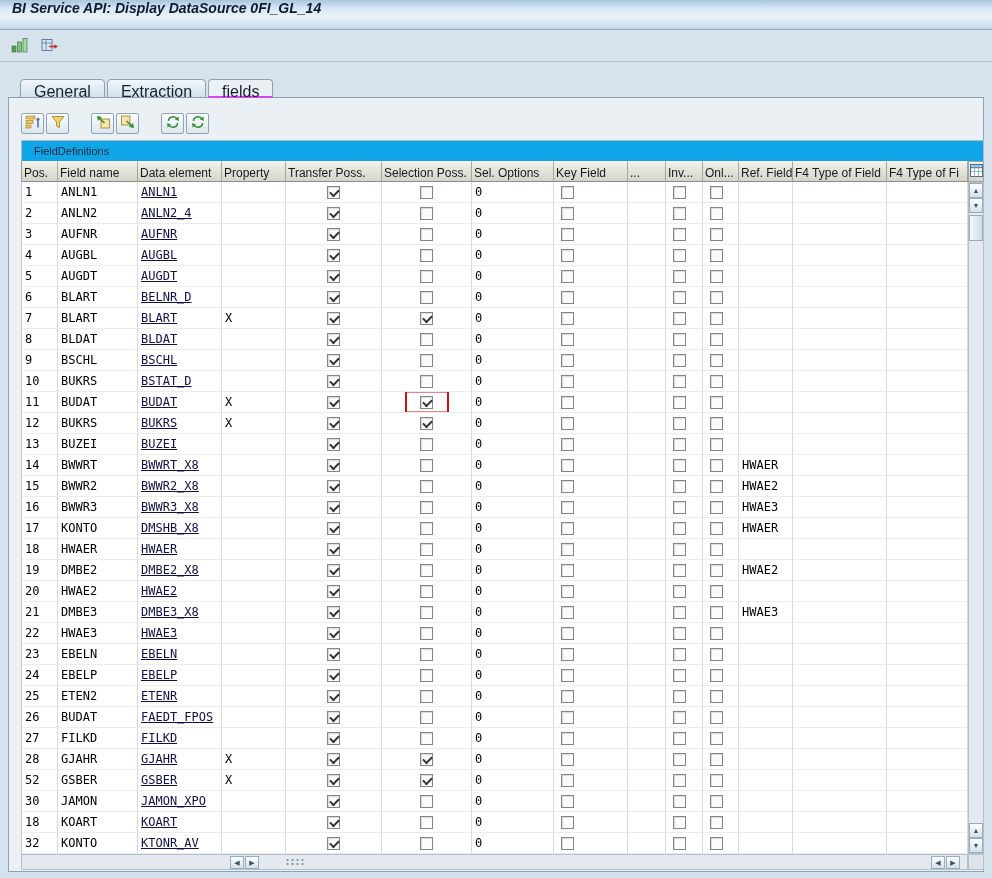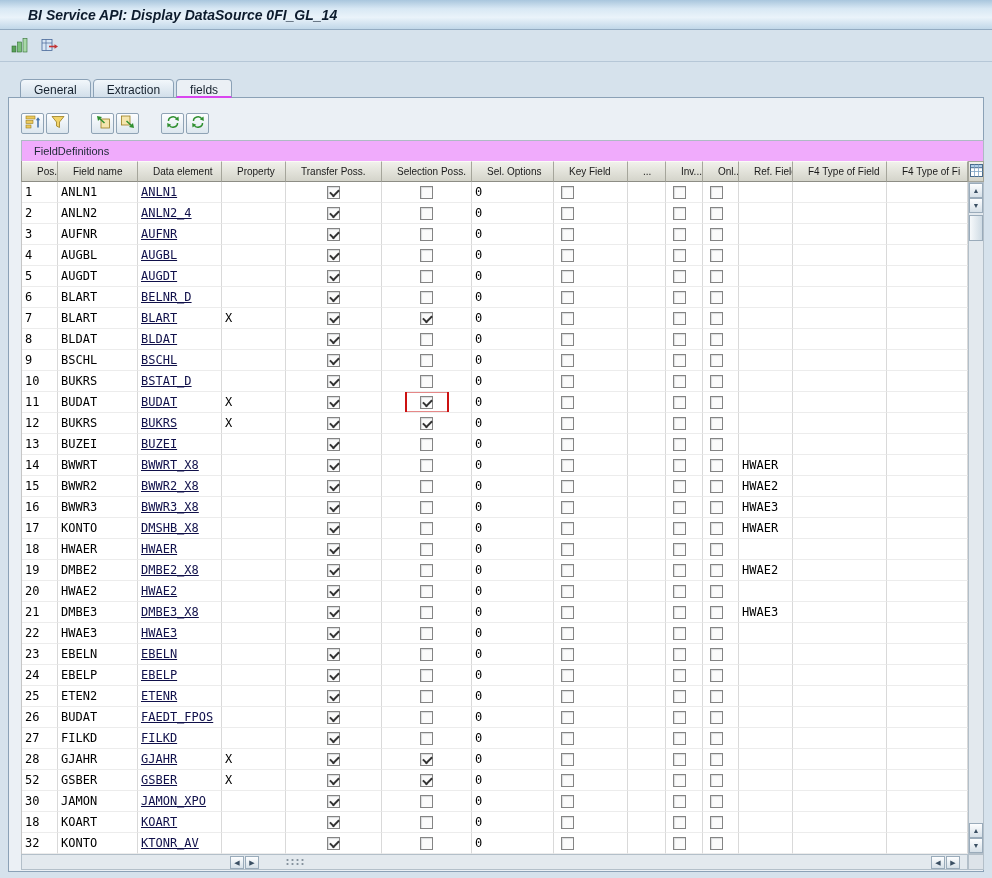--- a/index.html
+++ b/index.html
@@ -2,48 +2,48 @@
 <html><head>
 <meta charset="utf-8">
 <style>
   *{margin:0;padding:0;box-sizing:border-box;}
   html,body{width:992px;height:878px;}
   body{font-family:"Liberation Sans",sans-serif;background:#d6e2ec;overflow:hidden;}
   .window{position:relative;width:992px;height:878px;background:#d6e2ec;overflow:hidden;}
 
   .titlebar{position:absolute;top:0;left:0;width:992px;height:30px;
     background:linear-gradient(180deg,#a9c6dd 0%,#d8e8f4 30%,#eaf3fa 60%,#c1d7e9 100%);
-    border-bottom:1px solid #93abc2;display:flex;align-items:center;padding-left:28px;}
+    border-bottom:1px solid #93abc2;display:flex;align-items:flex-start;padding-left:12px;}
   .titlebar .title{font-size:14px;font-weight:bold;font-style:italic;color:#0c1b2d;}
 
   .appbar{position:absolute;top:31px;left:0;width:992px;height:31px;background:#d6e2ec;
     border-bottom:1px solid #b6c7d7;display:flex;align-items:center;gap:6px;padding-left:8px;}
   .appicon{width:24px;height:24px;border:1px solid transparent;background:transparent;
     display:flex;align-items:center;justify-content:center;cursor:pointer;}
 
   .tabs{position:absolute;top:79px;left:20px;display:flex;z-index:3;}
-  .tab{height:19px;padding:3px 13px 0;font-size:12px;color:#16222f;white-space:nowrap;cursor:pointer;
+  .tab{height:19px;padding:3px 13px 0;font-size:16px;color:#16222f;white-space:nowrap;cursor:pointer;
     background:linear-gradient(#f2f7fb,#d2dfea);border:1px solid #8ba1b6;border-radius:4px 4px 0 0;margin-right:2px;}
   .tab.active{background:#ebf0f5;border-bottom:2px solid #d946ef;position:relative;z-index:4;}
 
   .panel{position:absolute;top:97px;left:8px;width:976px;height:775px;background:#ebf0f5;border:1px solid #8ba1b6;}
 
   .tbl-toolbar{position:absolute;top:15px;left:12px;display:flex;align-items:center;}
   .tbtn{width:23px;height:21px;border:1px solid #8fa3b5;border-radius:2px;
     background:linear-gradient(#fdfeff,#dce6ee);display:flex;align-items:center;justify-content:center;
     margin-right:2px;cursor:pointer;padding:0;}
   .tgap{width:20px;display:inline-block;}
 
-  .caption{position:absolute;top:42px;left:12px;width:963px;height:39px;background:#f0abfc;
+  .caption{position:absolute;top:42px;left:12px;width:963px;height:39px;background:#0ea5e9;
     border:1px solid #aeb9c4;border-bottom:none;font-size:11px;color:#1c2835;padding:4px 0 0 12px;}
 
   .gridcols{display:grid;grid-template-columns:36px 80px 84px 64px 96px 90px 82px 74px 38px 37px 36px 54px 94px minmax(0,1fr);}
   .thead{position:absolute;top:63px;left:12px;width:947px;height:21px;border-left:1px solid #9a9a90;}
   .th{background:linear-gradient(#f1f1eb,#d4d4ca);border-right:1px solid #a5a59b;border-bottom:1px solid #8d8d85;
-    border-top:1px solid #fbfbf7;font-size:10px;color:#1a1a1a;padding:4px 15px 0;white-space:nowrap;overflow:hidden;cursor:pointer;}
+    border-top:1px solid #fbfbf7;font-size:12px;color:#1a1a1a;padding:4px 2px 0;white-space:nowrap;overflow:hidden;cursor:pointer;}
   .tbody{position:absolute;top:84px;left:12px;width:947px;height:672px;background:#fff;border-left:1px solid #c6c6c6;}
   .tr{height:21px;cursor:pointer;}
   .td{border-right:1px solid #d9d9d9;border-bottom:1px solid #ececec;
     font-family:"DejaVu Sans Mono","Liberation Mono",monospace;font-size:12px;color:#000;
     padding:3px 3px 0;white-space:nowrap;overflow:hidden;}
   .td.link{text-decoration:underline;color:#10104a;}
   .cbcell{display:flex;align-items:center;justify-content:center;padding:0;position:relative;}
   .cbcell.leftcb{justify-content:flex-start;padding-left:7px;}
   .cb{width:13px;height:13px;background:#fbfbfb;border:1px solid #848484;
     box-shadow:inset 1px 1px 1px rgba(60,70,80,.18);position:relative;display:inline-block;}

